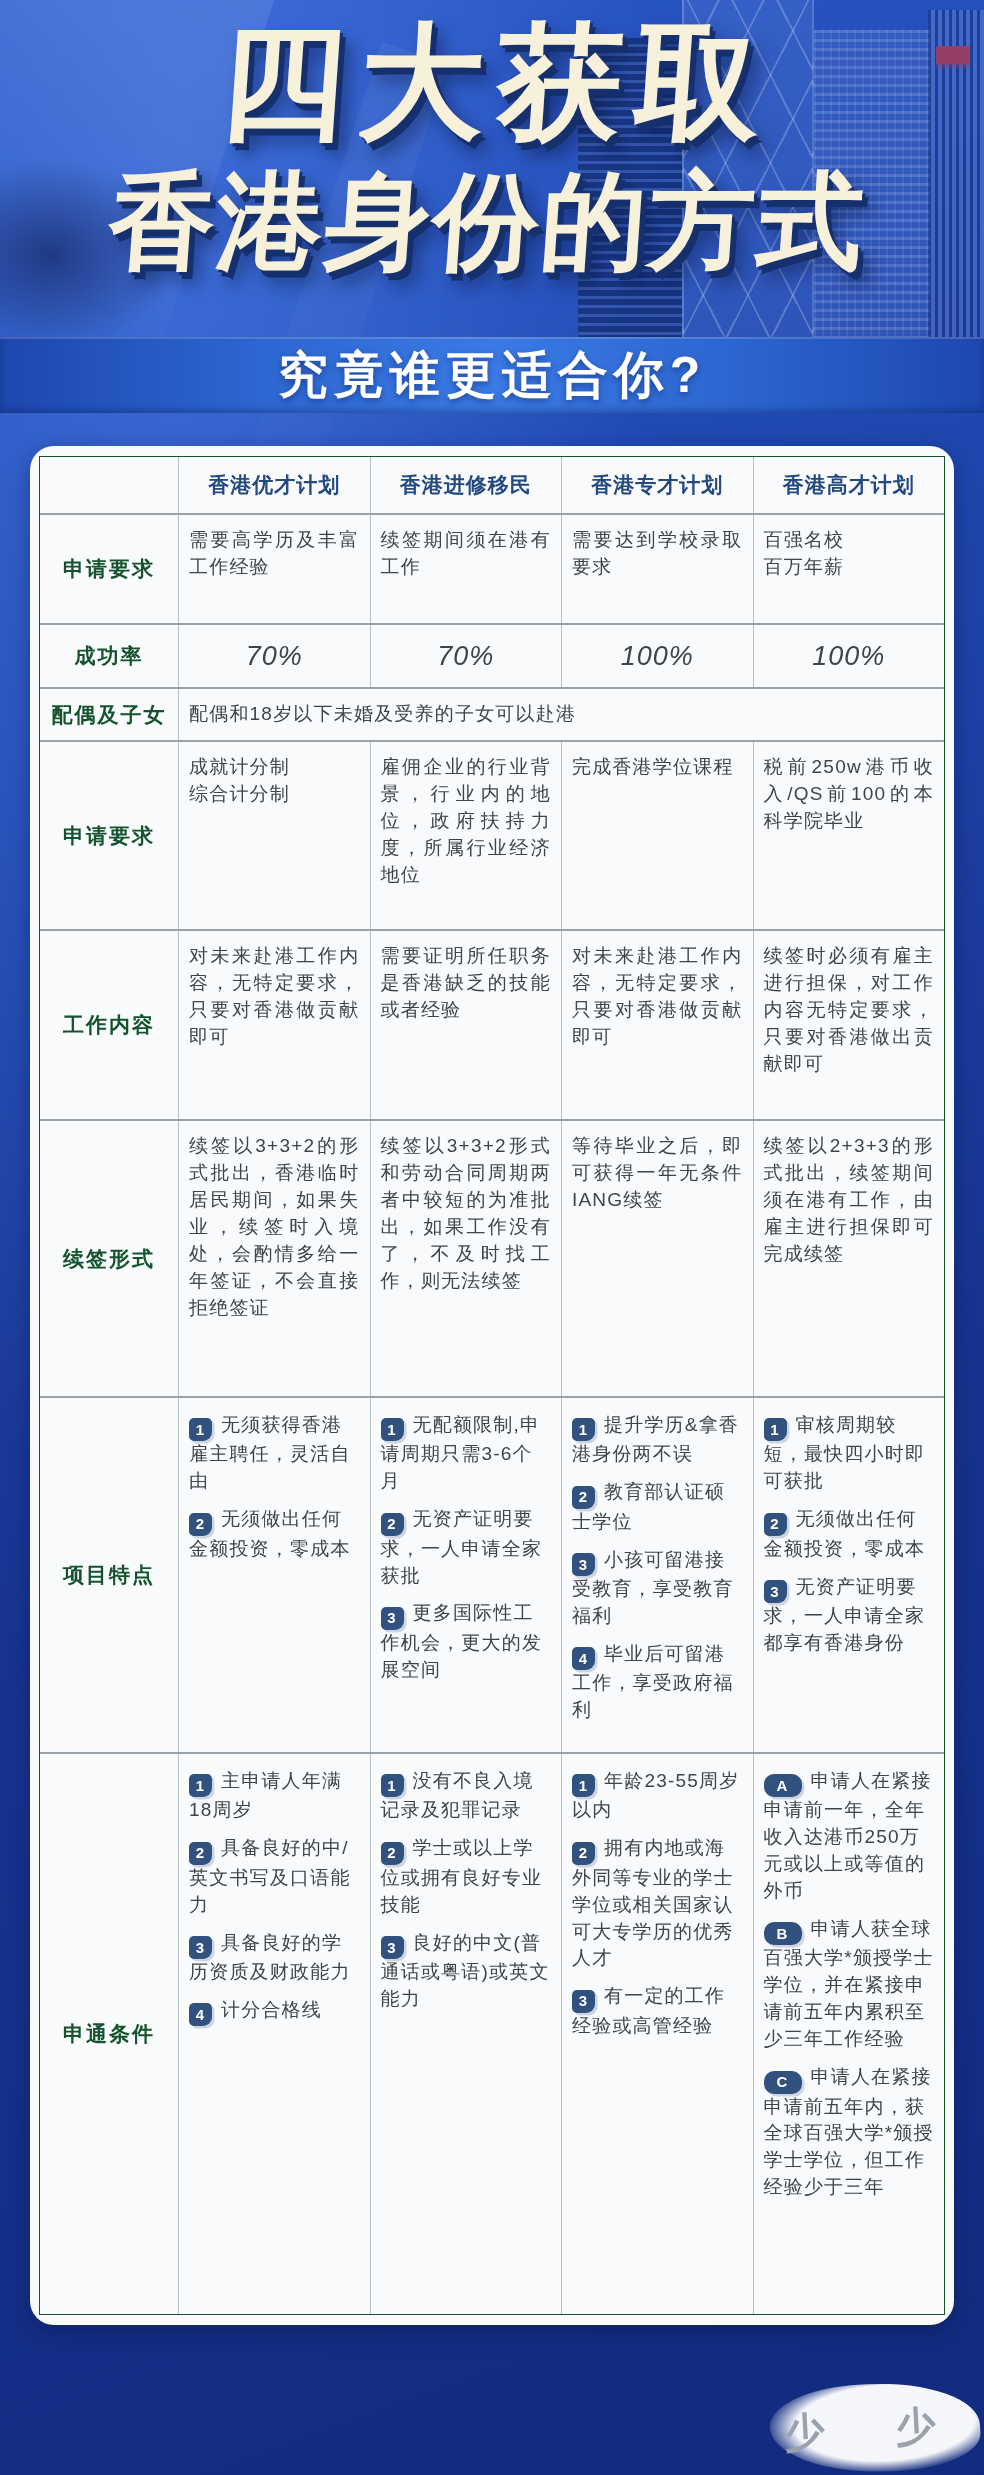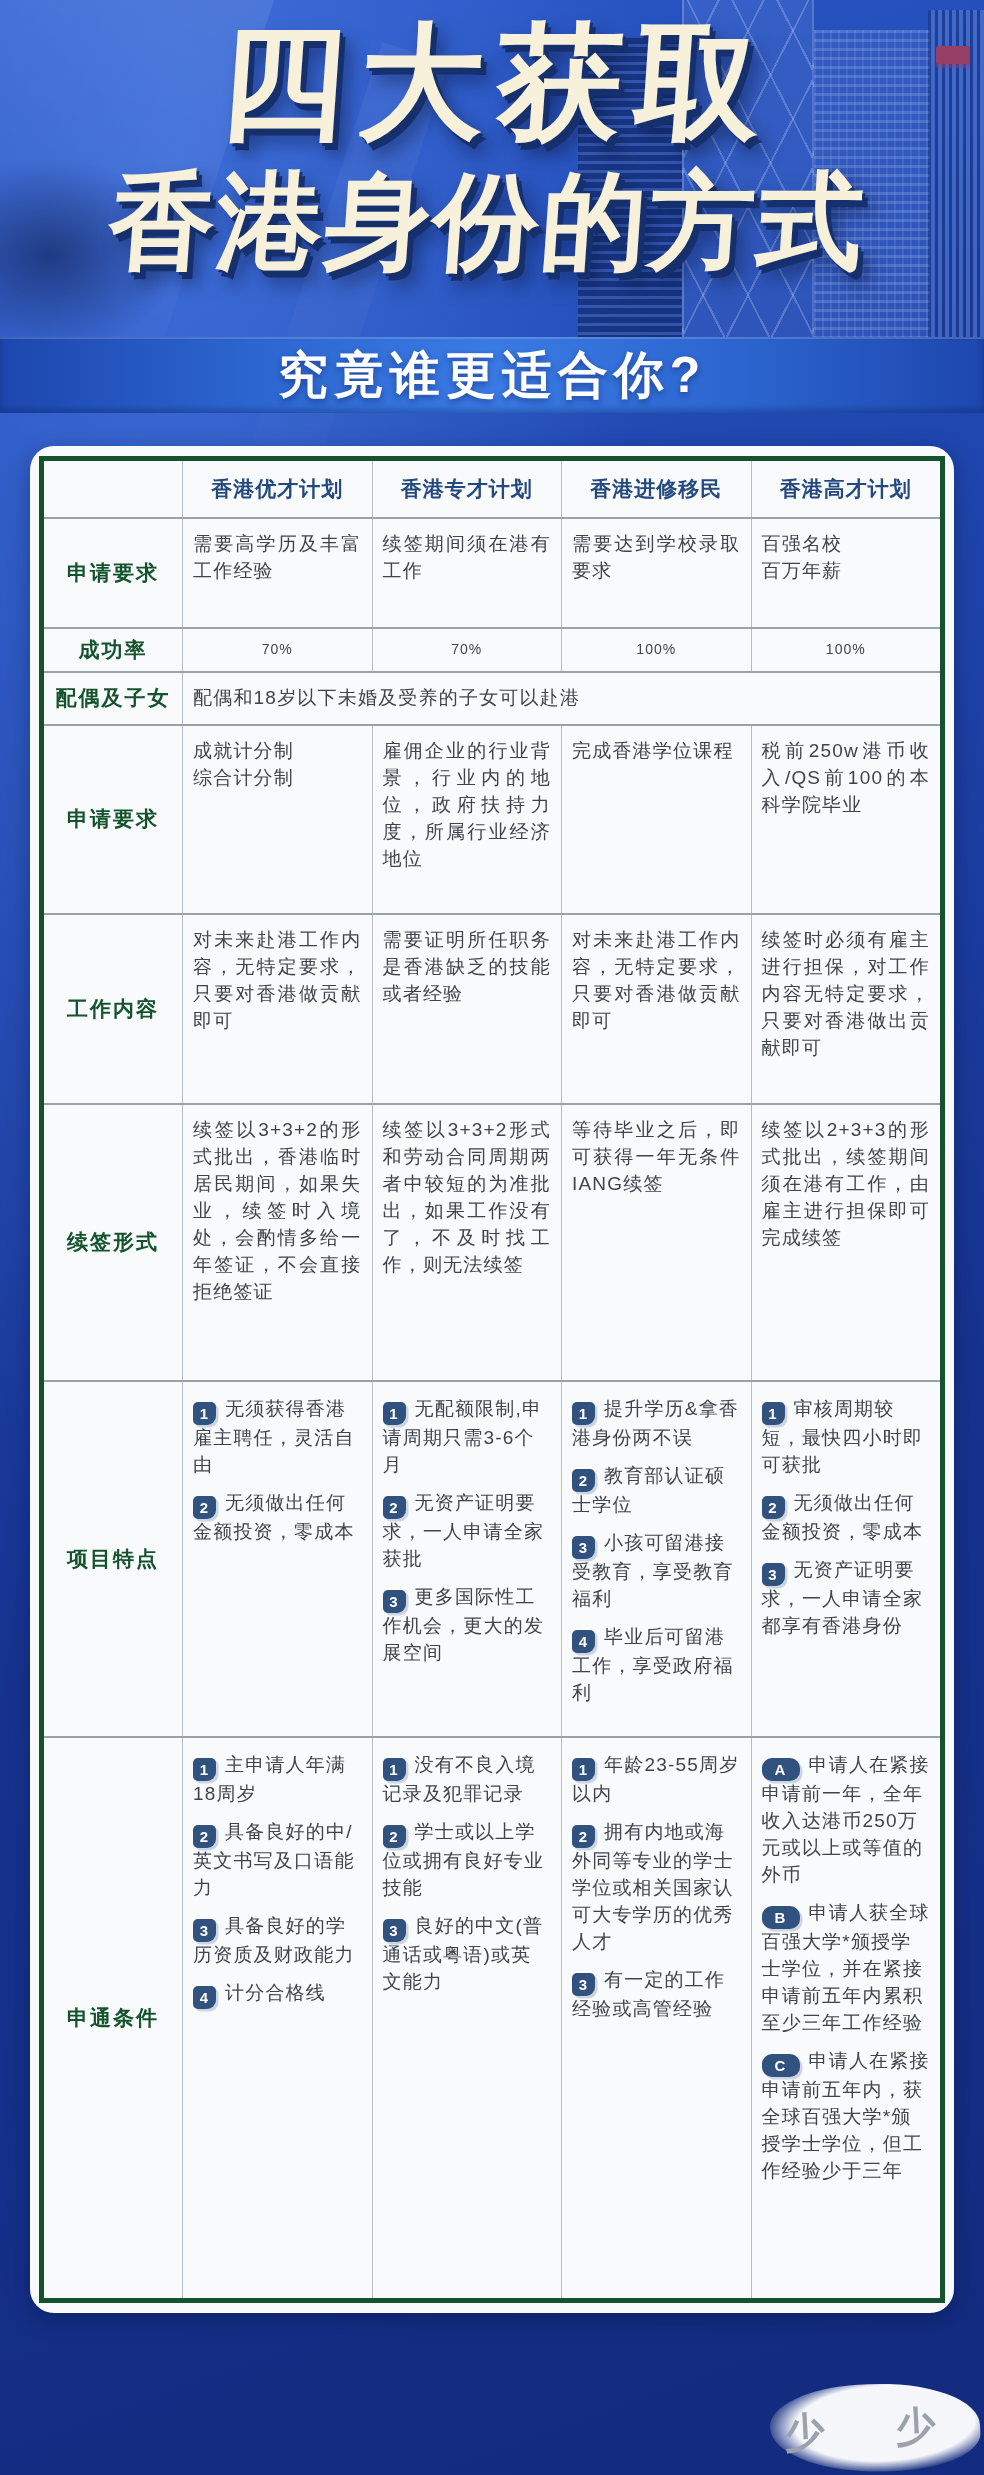--- a/index.html
+++ b/index.html
@@ -40,33 +40,33 @@
   .t2{font-size:106px;line-height:1.3;letter-spacing:2px;
     text-shadow:3px 3px 0 #16306e,6px 7px 0 #16306e,11px 13px 18px rgba(8,18,55,.55);}
   
   .band{position:absolute;top:337px;left:0;width:100%;height:76px;display:flex;align-items:center;justify-content:center;
     background:linear-gradient(90deg,#1d47ae 0%,#2c65cf 25%,#3a7ae4 50%,#2c65cf 75%,#1d47ae 100%);
     box-shadow:inset 0 2px 0 rgba(255,255,255,.18), inset 0 -3px 6px rgba(10,25,80,.35);}
   .band span{font-size:50px;font-weight:900;color:#ffffff;letter-spacing:6px;text-shadow:0 3px 6px rgba(10,25,80,.45);}
   
   .card{position:absolute;left:30px;top:446px;width:924px;background:#f8fafc;border-radius:24px;
     padding:10px 9px;box-sizing:border-box;box-shadow:0 6px 22px rgba(5,15,50,.35);}
-  .grid{border:5px solid #14532d;}
+  .grid{border:1px solid #14532d;}
   .row{display:grid;grid-template-columns:138px repeat(4,1fr);}
   .row + .row{border-top:2px solid #99a1ab;}
   .rh0{min-height:56px}.rh1{min-height:108px}.rh2{min-height:42px}.rh3{min-height:50px}
   .rh4{min-height:187px}.rh5{min-height:86px}.rh6{min-height:188px}.rh7{min-height:275px}
   .rh8{min-height:354px}.rh9{min-height:560px}
   .lcell{display:flex;align-items:center;justify-content:center;text-align:center;
     font-weight:800;color:#14532d;font-size:21px;letter-spacing:2px;padding:6px;}
   .hcell{display:flex;align-items:center;justify-content:center;border-left:1px solid #b6bdc6;
     font-weight:800;color:#24497e;font-size:21px;letter-spacing:1px;}
   .cell{border-left:1px solid #b6bdc6;padding:12px 10px;font-size:19px;color:#3f444b;
     line-height:1.42;letter-spacing:1.2px;white-space:pre-line;text-align:justify;box-sizing:border-box;}
-  .cell.center{display:flex;align-items:center;justify-content:center;font-size:14px;letter-spacing:1px;padding:6px;white-space:normal;}
+  .cell.center{display:flex;align-items:center;justify-content:center;font-size:27px;letter-spacing:1px;white-space:normal;font-style:italic;}
   .cell.span{grid-column:2/6;display:flex;align-items:center;white-space:normal;}
   .cell.list{white-space:normal;padding:14px 10px;text-align:left;}
   .li{margin-bottom:11px;}
   .li:last-child{margin-bottom:0;}
   .badge{display:inline-flex;align-items:center;justify-content:center;width:23px;height:23px;
     background:#31517f;color:#fff;font-size:15px;font-weight:700;border-radius:5px 5px 9px 5px;
     box-shadow:2.5px 2.5px 0 #ccd5e1;margin-right:9px;vertical-align:-4px;}
   .badge.wide{width:38px;border-radius:10px;}
   
   .watermark{position:absolute;right:4px;top:2384px;width:210px;height:88px;
@@ -97,22 +97,22 @@
 
 <div class="band">
   <span>究竟谁更适合你?</span>
 </div>
 
 <div class="card">
   <div class="grid" id="grid">
       <div class="row rh0">
         <div class="lcell"></div>
         <div class="hcell">香港优才计划</div>
+        <div class="hcell">香港进修移民</div>
         <div class="hcell">香港专才计划</div>
-        <div class="hcell">香港进修移民</div>
         <div class="hcell">香港高才计划</div>
       </div>
       <div class="row rh1">
         <div class="lcell">申请要求</div>
         <div class="cell">需要高学历及丰富工作经验</div>
         <div class="cell">续签期间须在港有工作</div>
         <div class="cell">需要达到学校录取要求</div>
         <div class="cell">百强名校
 百万年薪</div>
       </div>

